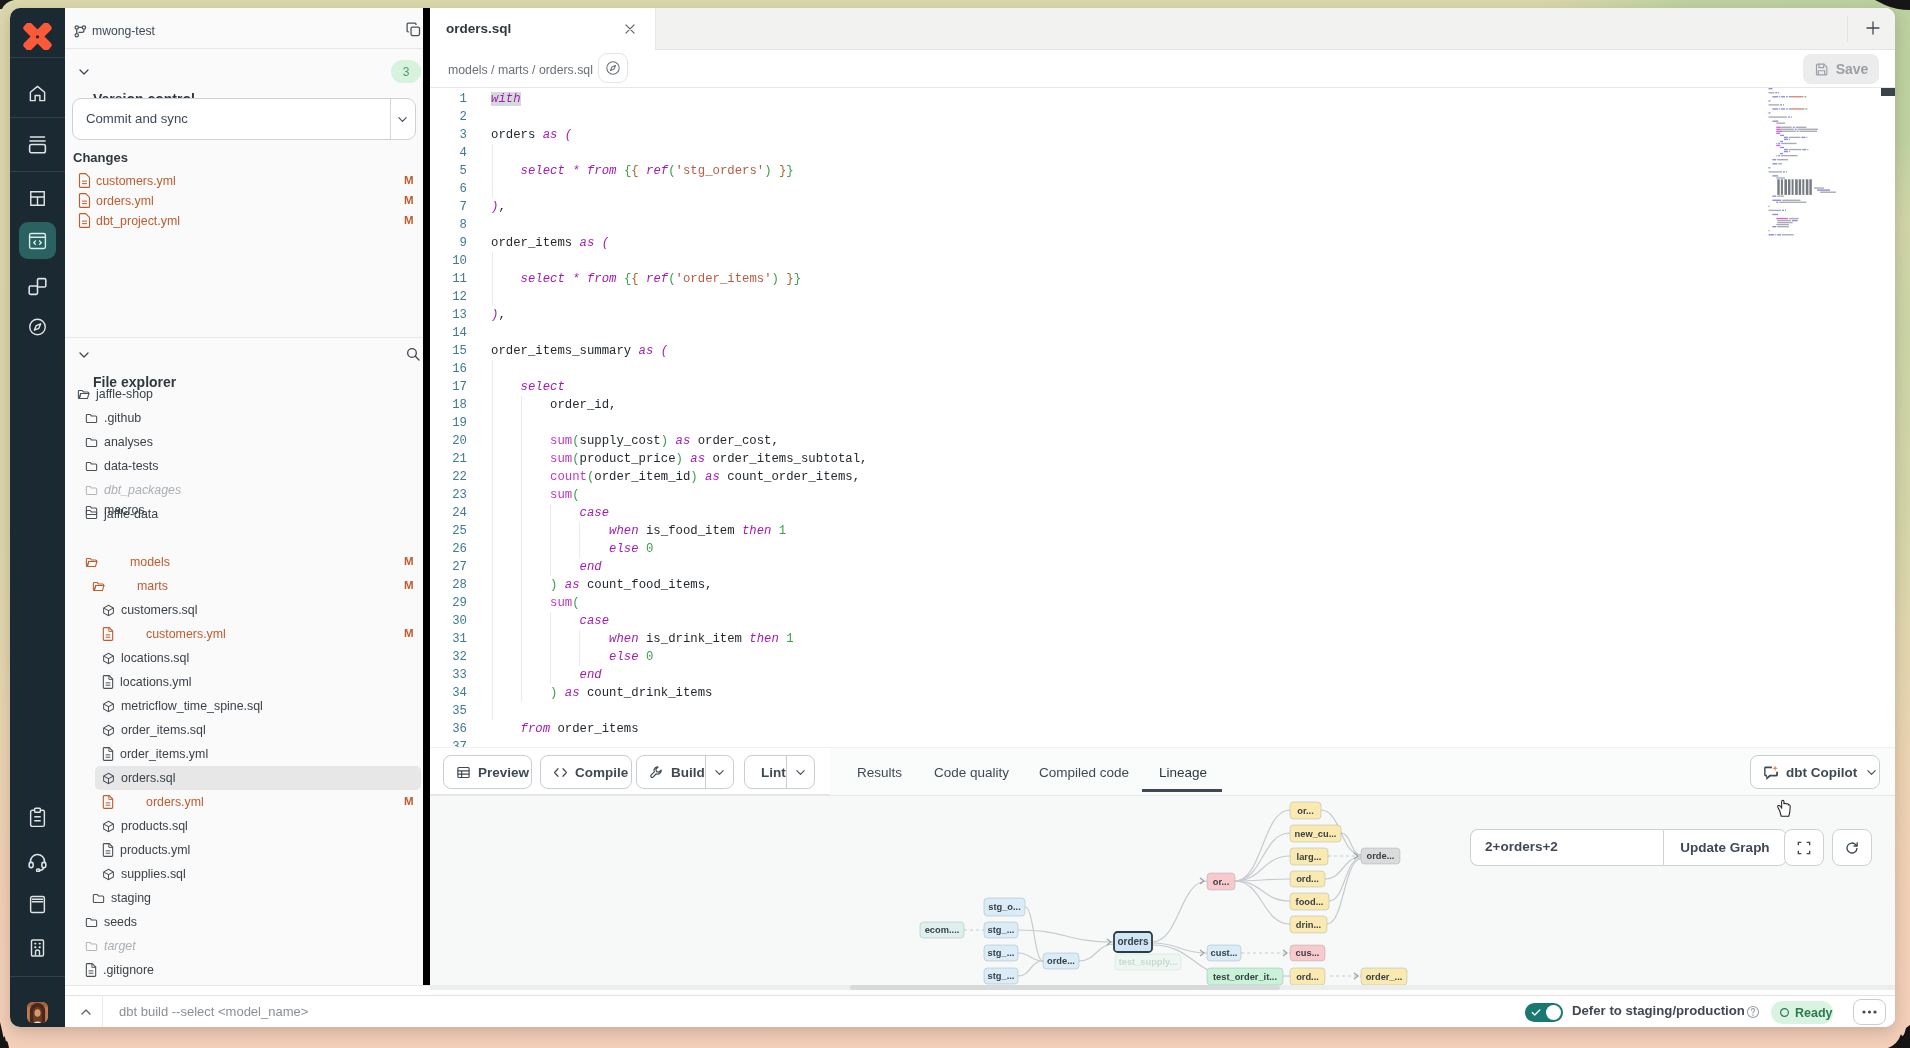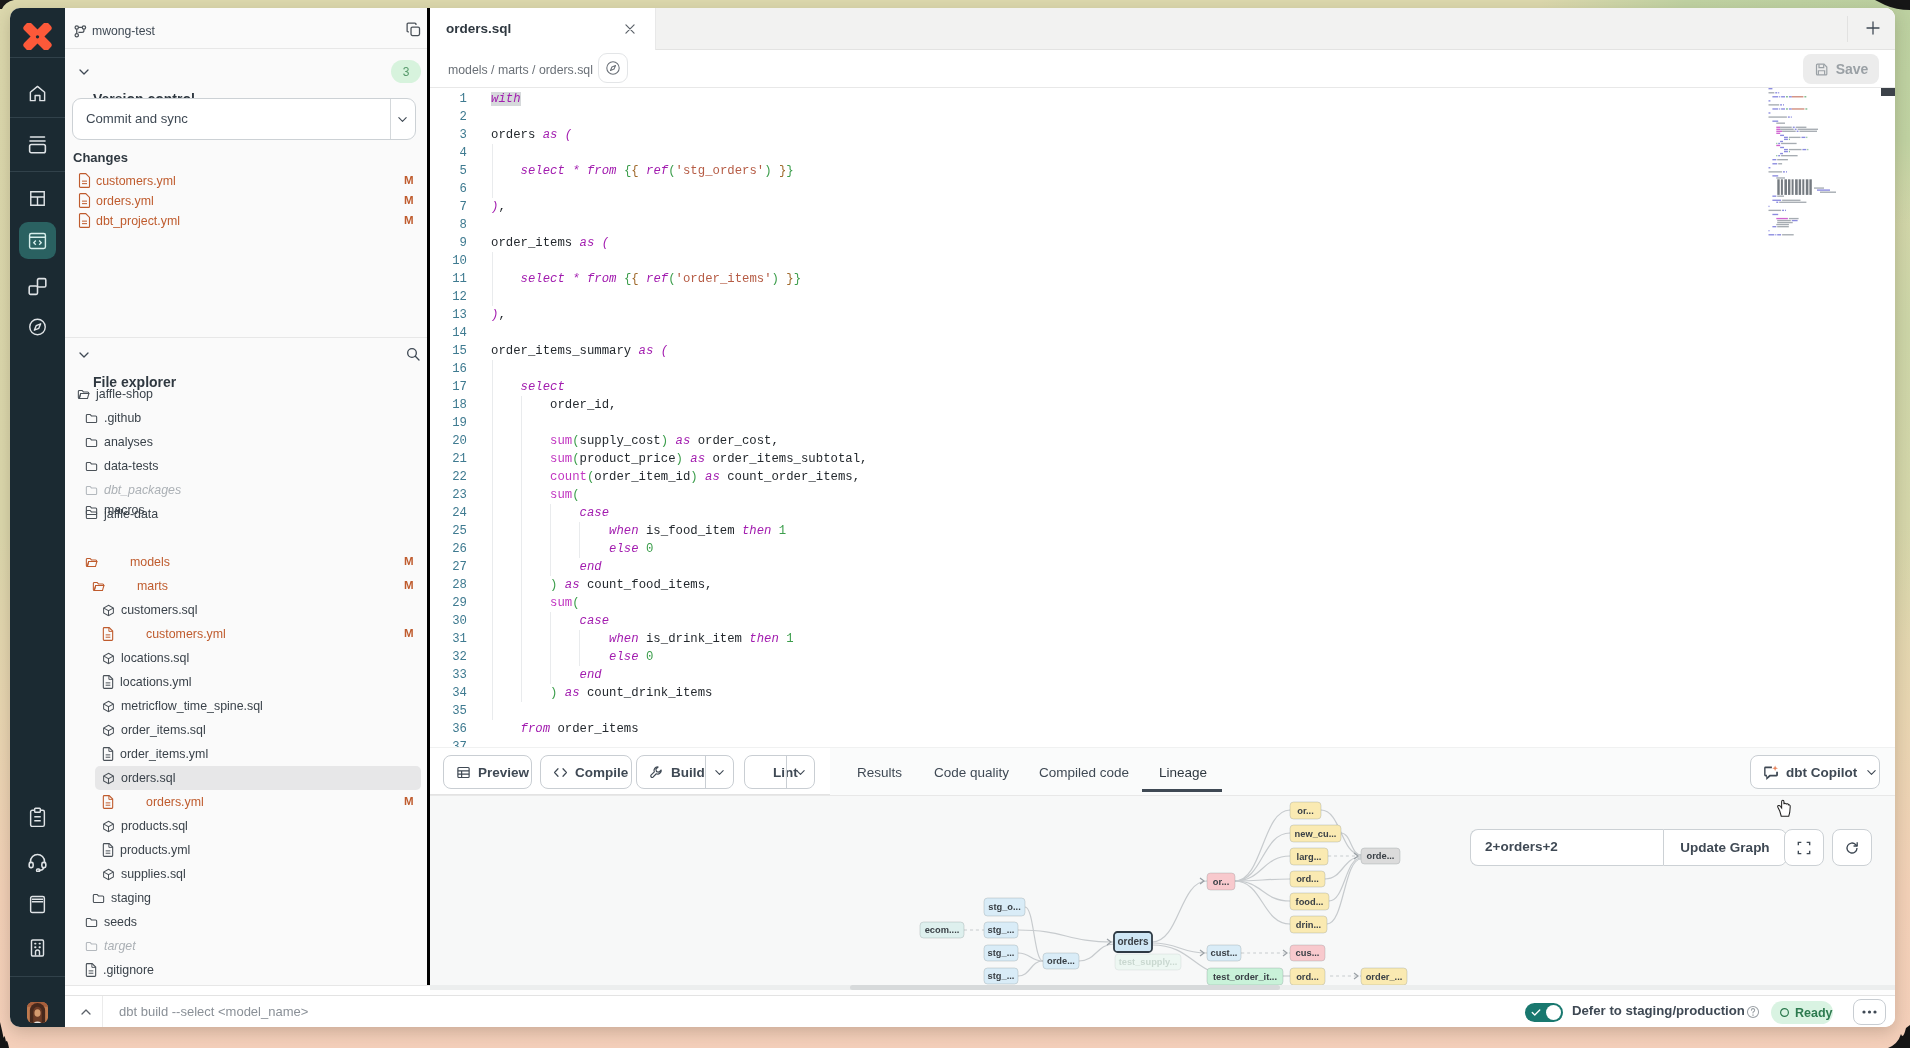--- a/index.html
+++ b/index.html
@@ -12,21 +12,21 @@
   }
   .abs { position:absolute; }
   #app { position:absolute; left:10px; top:8px; width:1885px; height:1019px;
     background:#fff; border-radius:10px; overflow:hidden;
     box-shadow:0 5px 16px rgba(60,45,30,.22); }
   
   #sidebar { position:absolute; left:0; top:0; width:55px; height:1019px; background:#1b2a32; }
   #sidebar .sep { position:absolute; left:0; width:55px; height:1px; background:#31414a; }
   .navic { position:absolute; left:0; width:55px; display:flex; justify-content:center; }
   
-  #lpanel { position:absolute; left:55px; top:0; width:365px; height:987px; background:#fafafa; border-right:3px solid #000000; }
+  #lpanel { position:absolute; left:55px; top:0; width:365px; height:987px; background:#fafafa; border-right:7px solid #000000; }
   .hborder { position:absolute; left:0; width:100%; height:1px; background:#e7e7e7; }
   .sechead { font-size:14px; font-weight:bold; color:#2f3840;margin-top:28px; }
   
   #main { position:absolute; left:420px; top:0; width:1465px; height:987px; background:#fff; }
   #tabstrip { position:absolute; left:0; top:0; width:1465px; height:42px; background:#f2f2f1; border-bottom:1px solid #e3e3e2; }
   #tab1 { position:absolute; left:0; top:0; width:226px; height:43px; background:#fff; border-right:1px solid #e8e8e8; }
   #crumbbar { position:absolute; left:0; top:42px; width:1465px; height:38px; background:#fff; border-bottom:1px solid #e8e8e8; }
   #codearea { position:absolute; left:0; top:80px; width:1465px; height:659px; background:#fff; overflow:hidden; }
   pre { font-family:"Liberation Mono", monospace; font-size:12.3px; line-height:18px; }
   #gutter { position:absolute; left:0; top:2px; width:37px; text-align:right; color:#3e7a90; }
@@ -641,21 +641,21 @@
       <div class="tbtn" style="left:206px;width:98px">
         <svg width="15" height="15" viewBox="0 0 24 24" fill="none" stroke="#3f4954" stroke-width="1.9" style="margin:0 7px 0 12px">
             <path d="M14.5 3.2 a5.6 5.6 0 0 0 -6 7.8 L3.2 16.3 a2.3 2.3 0 0 0 3.2 3.2 L11.7 14 a5.6 5.6 0 0 0 7.8 -6 L16 11.5 L12 10.5 L11 6.5 Z" stroke-linejoin="round"></path>
           </svg>Build
         <div style="position:absolute;left:68px;top:0;width:1px;height:32px;background:#c9ced3"></div>
         <svg class="abs" style="left:77px;top:11px" width="11" height="11" viewBox="0 0 24 24" fill="none" stroke="#3f4954" stroke-width="2.4" stroke-linecap="round" stroke-linejoin="round">
             <path d="M4 8 L12 16 L20 8"></path>
           </svg>
       </div>
       <div class="tbtn" style="left:314px;width:71px">
-          <span style="margin-left:28px">Lint</span>
+          <span style="margin-left:16px">Lint</span>
         <div style="position:absolute;left:41px;top:0;width:1px;height:32px;background:#c9ced3"></div>
         <svg class="abs" style="left:50px;top:11px" width="11" height="11" viewBox="0 0 24 24" fill="none" stroke="#3f4954" stroke-width="2.4" stroke-linecap="round" stroke-linejoin="round">
             <path d="M4 8 L12 16 L20 8"></path>
           </svg>
       </div>
       <div class="rtab" style="left:427px">Results</div>
       <div class="rtab" style="left:504px">Code quality</div>
       <div class="rtab" style="left:609px">Compiled code</div>
       <div class="rtab" style="left:729px;color:#2f3840">Lineage</div>
       <div class="abs" style="left:712px;top:41px;width:80px;height:3px;background:#3f4954"></div>

